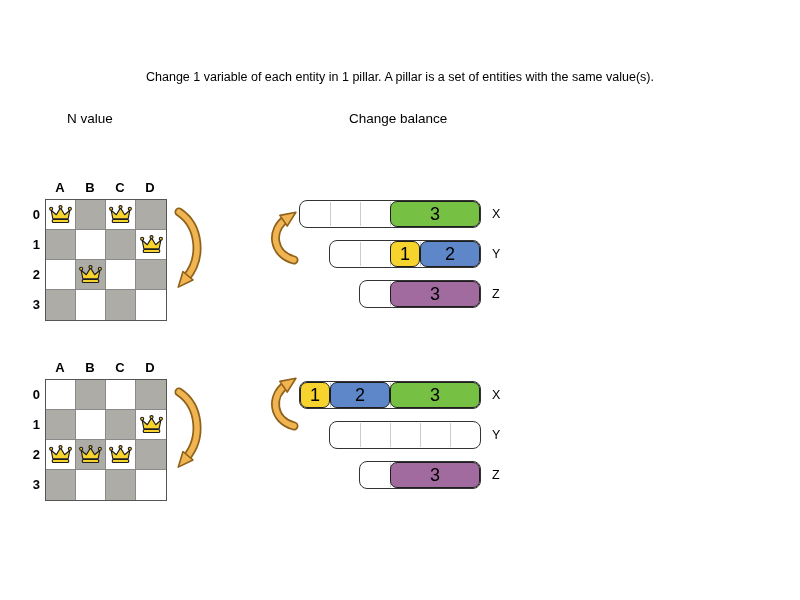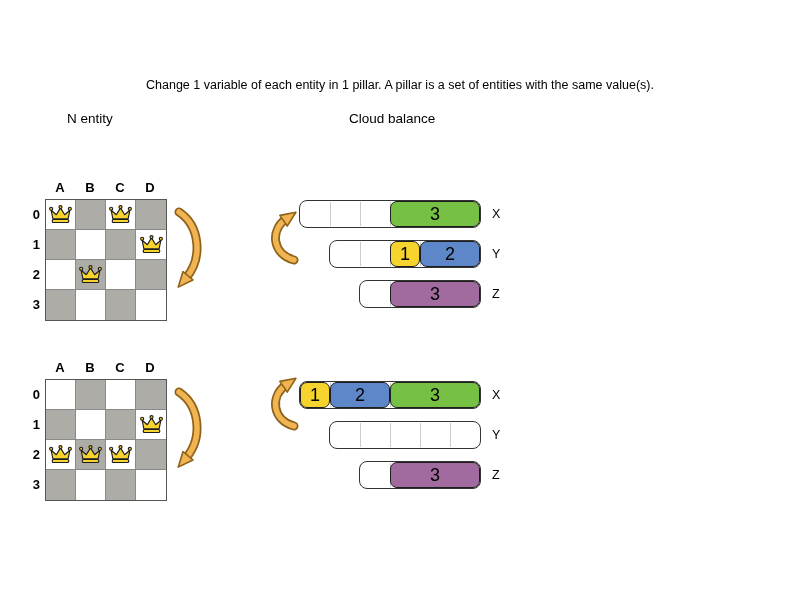--- a/index.html
+++ b/index.html
@@ -1,21 +1,21 @@
 <!DOCTYPE html>
 <html style="--board-dark: #adaca7; --arrow-fill: #f0b452; --arrow-outline: #8f621a;"><head>
 <meta charset="utf-8">
 <style>
   * { margin:0; padding:0; box-sizing:border-box; }
   html,body { background:#fff; }
   body { width:800px; height:600px; font-family:"Liberation Sans",sans-serif; color:#000; position:relative; overflow:hidden; }
   .stage { position:absolute; left:0; top:0; width:800px; height:600px; }
 
   .title { position:absolute; top:28px; left:0; width:800px; text-align:center; font-size:34px; line-height:1.1; }
-  .subtitle { position:absolute; top:78px; left:0; width:800px; text-align:center; font-size:12.5px; }
+  .subtitle { position:absolute; top:70px; left:0; width:800px; text-align:center; font-size:12.5px; }
 
   .sec-label { position:absolute; font-size:13.5px; }
   #nq-label { left:67px; top:111px; }
   #cb-label { left:349px; top:111px; }
 
   .board { position:absolute; display:grid; grid-template-columns:repeat(4,30px); grid-template-rows:repeat(4,30px); border:1px solid #555; background:#fff; }
   #board0 { left:45px; top:199px; }
   #board1 { left:45px; top:379px; }
   .cell { width:30px; height:30px; border-right:1px solid #8a8a8a; border-bottom:1px solid #8a8a8a; display:flex; align-items:center; justify-content:center; }
   .cell:nth-child(4n) { border-right:none; }
@@ -45,22 +45,22 @@
 
   svg.arrow { position:absolute; overflow:visible; }
 </style>
 </head>
 <body>
 
 <div class="stage">
 
   <div class="subtitle">Change 1 variable of each entity in 1 pillar. A pillar is a set of entities with the same value(s).</div>
 
-  <div class="sec-label" id="nq-label">N entity</div>
-  <div class="sec-label" id="cb-label">Cloud balance</div>
+  <div class="sec-label" id="nq-label">N value</div>
+  <div class="sec-label" id="cb-label">Change balance</div>
 
   <div class="colheads" id="cols0">
       <span>A</span>
       <span>B</span>
       <span>C</span>
       <span>D</span>
     </div>
   <div class="rowheads" id="rows0">
       <span>0</span>
       <span>1</span>

